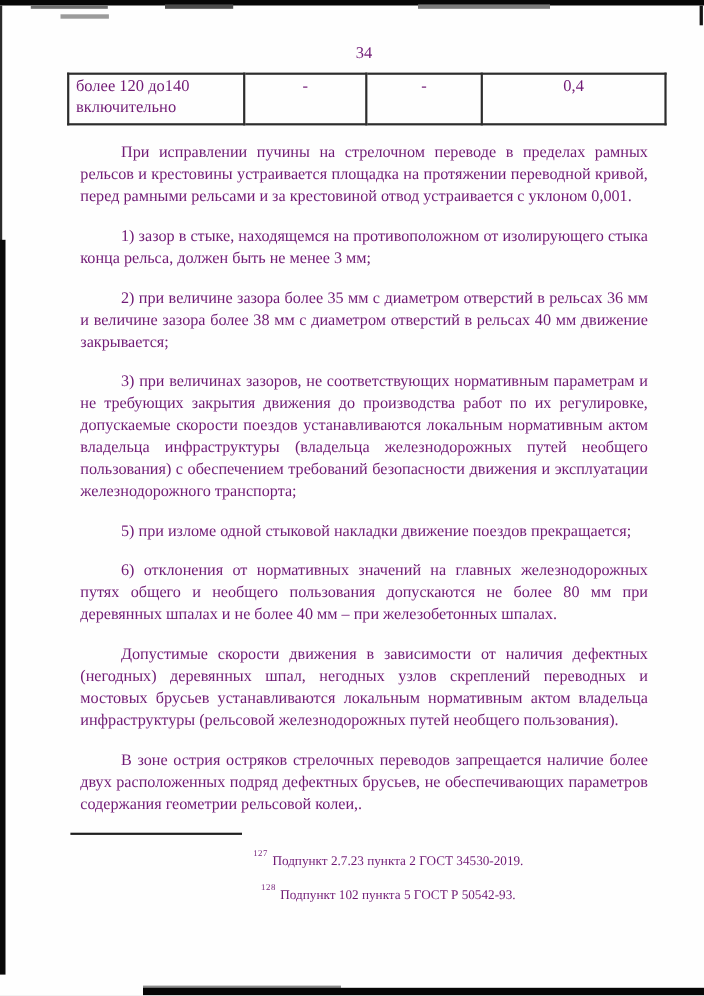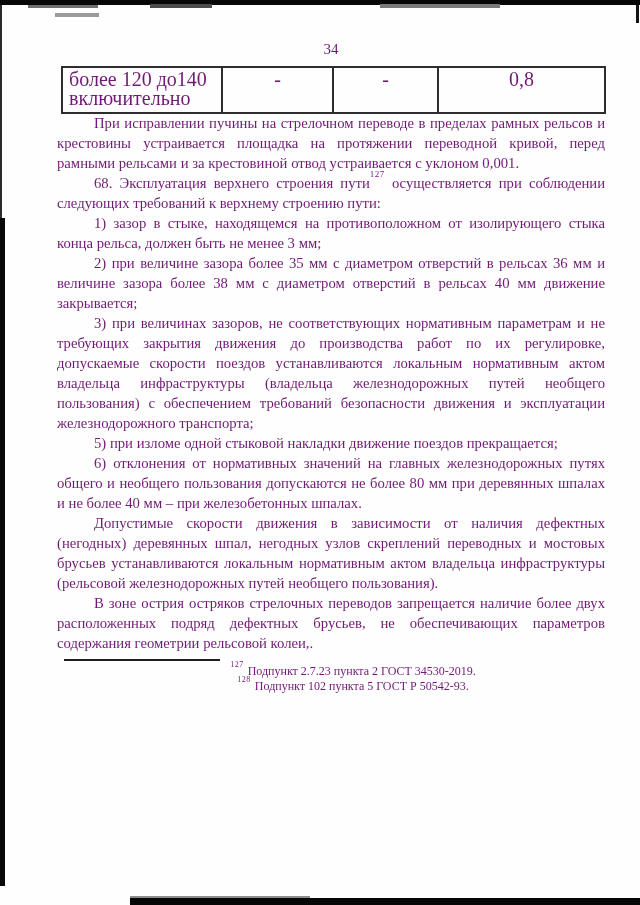--- a/index.html
+++ b/index.html
@@ -26,31 +26,31 @@
     position:absolute;top:40px;left:57px;width:548px;
     text-align:center;font-size:15px;line-height:18px;
   }
   
   .dtable{
     position:absolute;top:66px;left:61px;
     border-collapse:collapse;table-layout:fixed;
   }
   .dtable td{
     border:2px solid #2d2d2d;vertical-align:top;
-    font-size:20px;line-height:19px;padding:2px 4px 0 4px;
+    font-size:15px;line-height:19px;padding:2px 4px 0 4px;
     height:42px;overflow:hidden;
   }
   .dtable td.first{padding-left:6px;text-align:left;}
   .dtable td.center{text-align:center;}
   
   .content{
     position:absolute;top:113px;left:57px;width:548px;
     font-size:14.7px;line-height:20px;text-align:justify;
   }
-  .content p{margin:0;text-indent:37px;}
+  .content p{margin:16px;text-indent:37px;}
   .content sup{
     font-size:9px;line-height:0;position:relative;top:-5px;
     letter-spacing:0.5px;
   }
   
   .fnsep{margin:6px 0 3px 7px;width:156px;border-top:2px solid #1f1f1f;}
   .footnotes{margin-left:7px;font-size:12px;line-height:15px;text-align:center;}
   .fn{margin:0;}
   .fn sup{font-size:8px;line-height:0;position:relative;top:-3px;}
   .fn span{margin-left:4px;}
@@ -78,28 +78,27 @@
       <col style="width:160px">
         <col style="width:111px">
         <col style="width:105px">
         <col style="width:167px">
     </colgroup>
     <tbody>
       <tr>
         <td class="first">более 120 до140 включительно</td>
         <td class="center">-</td>
         <td class="center">-</td>
-        <td class="center">0,8</td>
+        <td class="center">0,4</td>
       </tr>
     </tbody>
   </table>
 
   <div class="content">
     <p>При исправлении пучины на стрелочном переводе в пределах рамных рельсов и крестовины устраивается площадка на протяжении переводной кривой, перед рамными рельсами и за крестовиной отвод устраивается с уклоном 0,001.</p>
-    <p><span>68. Эксплуатация верхнего строения пути</span><sup>127</sup><span> осуществляется при соблюдении следующих требований к верхнему строению пути:</span></p>
     <p>1) зазор в стыке, находящемся на противоположном от изолирующего стыка конца рельса, должен быть не менее 3 мм;</p>
     <p>2) при величине зазора более 35 мм с диаметром отверстий в рельсах 36 мм и величине зазора более 38 мм с диаметром отверстий в рельсах 40 мм движение закрывается;</p>
     <p>3) при величинах зазоров, не соответствующих нормативным параметрам и не требующих закрытия движения до производства работ по их регулировке, допускаемые скорости поездов устанавливаются локальным нормативным актом владельца инфраструктуры (владельца железнодорожных путей необщего пользования) с обеспечением требований безопасности движения и эксплуатации железнодорожного транспорта;</p>
     <p>5) при изломе одной стыковой накладки движение поездов прекращается;</p>
     <p>6) отклонения от нормативных значений на главных железнодорожных путях общего и необщего пользования допускаются не более 80 мм при деревянных шпалах и не более 40 мм – при железобетонных шпалах.</p>
     <p>Допустимые скорости движения в зависимости от наличия дефектных (негодных) деревянных шпал, негодных узлов скреплений переводных и мостовых брусьев устанавливаются локальным нормативным актом владельца инфраструктуры (рельсовой железнодорожных путей необщего пользования).</p>
     <p>В зоне острия остряков стрелочных переводов запрещается наличие более двух расположенных подряд дефектных брусьев, не обеспечивающих параметров содержания геометрии рельсовой колеи,.</p>
 
     <div class="fnsep"></div>
     <div class="footnotes">

